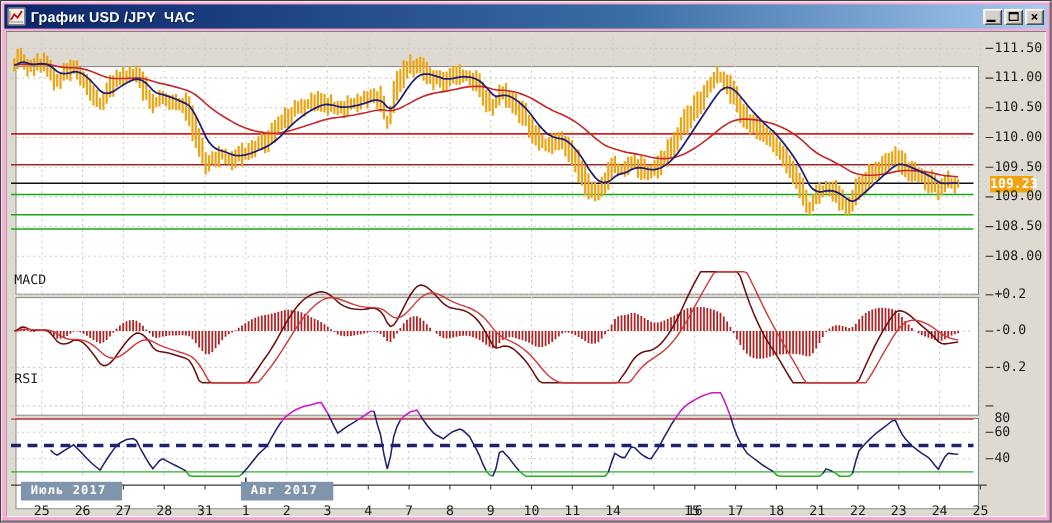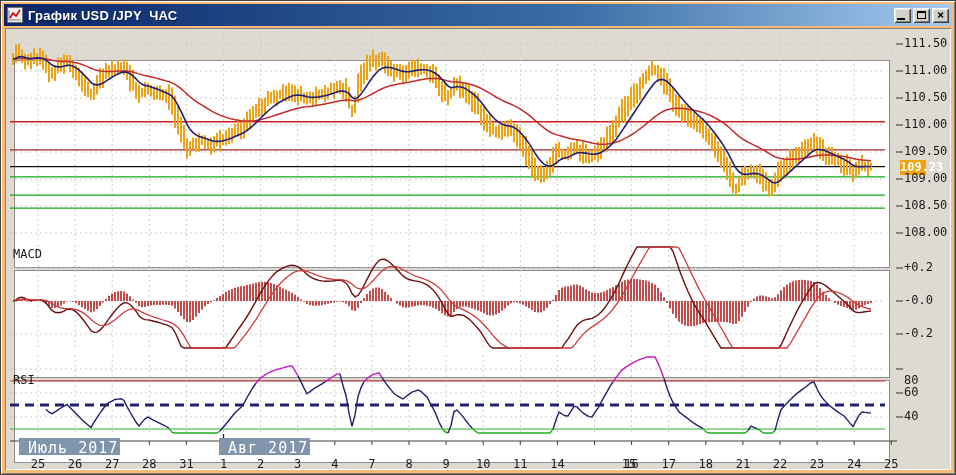--- a/index.html
+++ b/index.html
@@ -1,18 +1,18 @@
 <!DOCTYPE html>
 <html><head>
 <meta charset="utf-8">
 <style>
   * { margin:0; padding:0; box-sizing:border-box; }
   html,body { width:956px; height:475px; font-family:"Liberation Sans", sans-serif; }
   #win {
-    position:relative; width:956px; height:475px; background:#fdba74;
+    position:relative; width:956px; height:475px; background:#f9a8d4;
     border:1px solid #404040;
     box-shadow: inset 1px 1px 0 #FFFFFF, inset -1px -1px 0 #808080;
     overflow:hidden;
   }
   
   #titlebar {
     position:absolute; left:3px; top:3px; right:3px; height:22px;
     background:linear-gradient(to right,#0A246A,#3A6EA5 60%,#A6CAF0);
     display:flex; align-items:center; padding:0 3px; color:#fff;
   }
@@ -36,30 +36,30 @@
   .panel { position:absolute; left:9px; width:876px; background:#FFFFFF; border:1px solid #8C8C8C; }
   #panel-price { top:32px; height:208px; }
   #panel-macd  { top:242px; height:108px; }
   #panel-rsi   { top:352px; height:83px;  }
   #chart-svg { position:absolute; left:0; top:0; width:956px; height:475px; pointer-events:none; }
   .lbl { position:absolute; font-family:"DejaVu Sans Mono",monospace; font-size:12px; color:#1a1a1a; }
   #legend { position:absolute; left:13px; top:36px; font-size:12px; font-weight:bold; letter-spacing:0; white-space:pre; }
   #legend-ema-red  { color:#CC2222; border:1px solid #CC4444; padding:0 1px; }
   #legend-ema-blue { color:#1F1F78; margin-left:6px; }
   #macd-label { left:12px; top:246px; }
-  #rsi-label  { left:12px; top:372px; }
+  #rsi-label  { left:12px; top:336px; }
   .month-badge {
-    position:absolute; top:437px; height:17px; padding:1px 2px 0 9px;
+    position:absolute; top:437px; height:17px; padding:1px 14px 0 9px;
     background:#8095AC; color:#FFFFFF; font-family:"DejaVu Sans Mono",monospace;
-    font-size:15px; font-weight:normal; letter-spacing:1px;
+    font-size:11px; font-weight:bold; letter-spacing:1px;
   }
   #badge-jul { left:18px; }
   #badge-aug { left:218px; }
   #cur-price {
-    position:absolute; left:899px; top:159px; width:26px; height:15px;
+    position:absolute; left:899px; top:159px; width:39px; height:15px;
     background:#F2A20D; color:#FFFFFF; font-family:"DejaVu Sans Mono",monospace;
     font-size:12px; font-weight:bold; text-align:right; line-height:15px;
   }
   .ytick { left:903px; width:50px; }
   .xtick { top:456px; width:26px; text-align:center; }
 </style>
 </head>
 <body>
 
 <div id="win">

